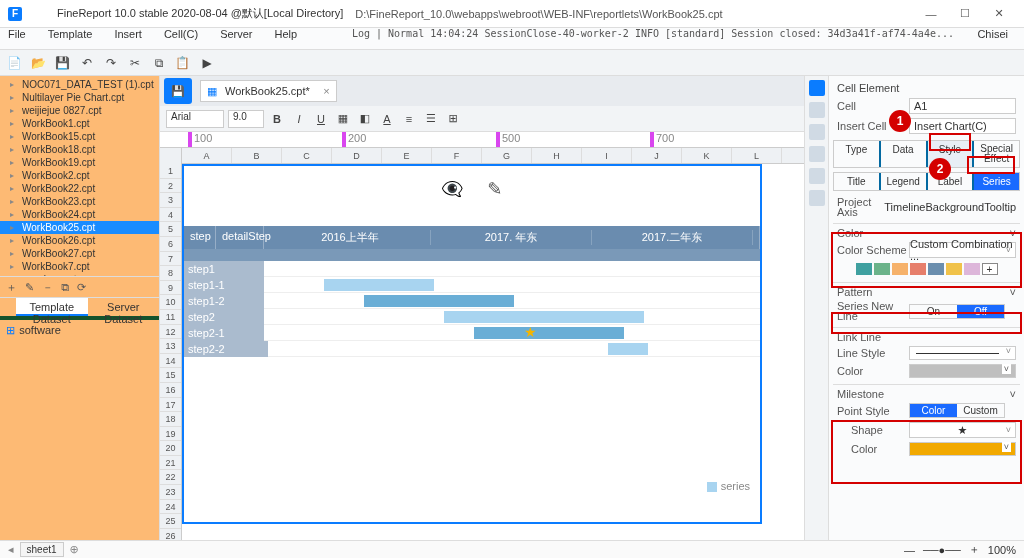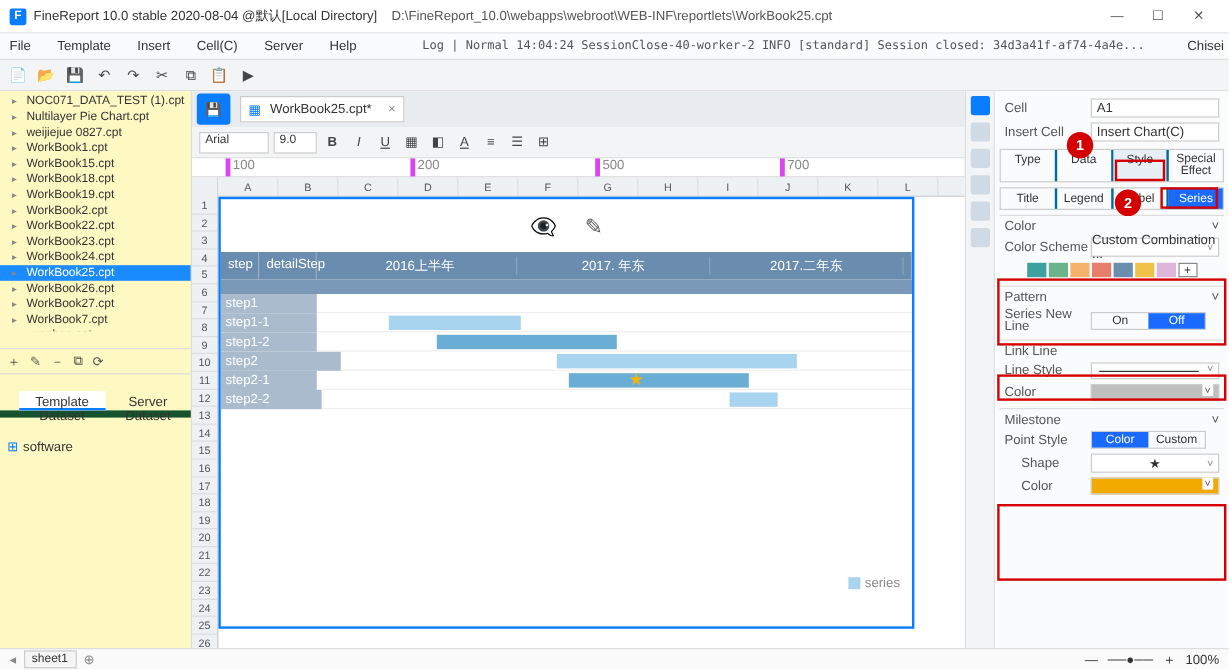--- a/index.html
+++ b/index.html
@@ -1,51 +1,51 @@
 <!DOCTYPE html>
 <html><head>
 <meta charset="utf-8">
 <style>
 * { box-sizing: border-box; margin: 0; padding: 0; font-family: "Microsoft YaHei", Arial, sans-serif; font-size: 11px; }
 body { background: #fff; width: 1024px; height: 558px; overflow: hidden; color: #333; }
 
 
 .titlebar { height: 28px; background: #fff; border-bottom: 1px solid #ddd; display: flex; align-items: center; padding: 0 8px; }
 .titlebar .logo { width: 14px; height: 14px; background: #0a7cff; border-radius: 2px; margin-right: 6px; display: flex; align-items: center; justify-content: center; color: #fff; font-weight: bold; font-size: 10px; }
-.titlebar .title { flex: 0 0 auto; }
+.titlebar .title { flex: 0 0 auto; margin-left: 29px; }
 .titlebar .path { margin-left: 12px; color: #555; }
 .winctl { margin-left: auto; display: flex; }
 .winctl div { width: 34px; height: 22px; display: flex; align-items: center; justify-content: center; color: #555; cursor: pointer; }
 
 
-.menubar { height: 22px; background: #fafbfc; border-bottom: 1px solid #ddd; display: flex; align-items: center; padding: 0 8px; position: relative; }
+.menubar { height: 22px; background: #fafbfc; border-bottom: 1px solid #ddd; display: flex; align-items: flex-start; padding: 0 8px; position: relative; }
 .menubar .menu { margin-right: 22px; cursor: pointer; }
 .menubar .log { position: absolute; right: 70px; font-family: monospace; font-size: 10px; color: #555; }
-.menubar .user { position: absolute; right: 4px; font-size: 11px; }
+.menubar .user { position: absolute; right: 16px; font-size: 11px; }
 
 
 .toolbar { height: 26px; background: #f2f4f6; border-bottom: 1px solid #ddd; display: flex; align-items: center; padding: 0 6px; gap: 6px; }
 .tbtn { width: 18px; height: 18px; display: flex; align-items: center; justify-content: center; color: #444; cursor: pointer; font-size: 12px; }
 
 
 .body { display: flex; height: calc(558px - 28px - 22px - 26px - 18px); }
 .status { height: 18px; border-top: 1px solid #ddd; background: #fafafa; display: flex; align-items: center; padding: 0 8px; }
 .status .sheet { padding:1px 6px; border:1px solid #ccc; background:#f5f5f5; font-size:10px; margin-right:6px; cursor:pointer; }
 .status .arrow { color:#888; margin-right:6px; cursor:pointer; }
 .status .zoom { margin-left: auto; display: flex; align-items: center; font-size: 10px; gap: 8px; }
 
 
-.left { width: 160px; background: #fef9c3; border-right: 1px solid #ddd; display: flex; flex-direction: column; gap: 14px; }
+.left { width: 160px; background: #fdba74; border-right: 1px solid #ddd; display: flex; flex-direction: column; }
 .filelist { flex: 0 0 200px; overflow: hidden; padding: 2px 0; }
 .file { padding: 1px 6px 1px 22px; position: relative; cursor: pointer; white-space: nowrap; font-size: 10px; }
 .file::before { content: "▸"; position: absolute; left: 10px; color: #888; font-size: 8px; top: 2px; }
 .file.sel { background: #1a8cff; color: #fff; }
 .dsbar { height: 22px; border-top: 1px solid #ddd; border-bottom: 1px solid #ddd; display: flex; align-items: center; gap: 8px; padding: 0 6px; }
 .dsbar span { cursor: pointer; color: #555; }
-.dstabs { height: 22px; border-bottom: 6px solid #14532d; display: flex; font-size: 10px; padding-left: 16px; }
+.dstabs { height: 22px; border-bottom: 4px solid #14532d; display: flex; font-size: 10px; padding-left: 16px; }
 .dstabs div { flex: 1; padding: 3px 4px; text-align: center; cursor: pointer; }
 .dstabs div.act { background: #fff; border-bottom: 2px solid #0a7cff; }
 .dslist { flex: 1; padding: 4px 6px; font-size: 10px; }
 .dslist .dsitem::before { content: "⊞"; color: #0a7cff; margin-right: 4px; }
 
 
 .center { flex: 1; display: flex; flex-direction: column; background: #f5f6f7; overflow: hidden; }
 .tabrow { height: 30px; background: #e8ebef; display: flex; align-items: center; padding: 0 4px; }
 .tabrow .bigbtn { width: 28px; height: 26px; background: #0a7cff; border-radius: 3px; margin-right: 8px; display: flex; align-items: center; justify-content: center; color: #fff; cursor: pointer; }
 .tabrow .tab { padding: 4px 26px 4px 24px; background: #fff; border: 1px solid #ccc; position: relative; cursor: pointer; font-size: 11px; }
@@ -275,21 +275,21 @@
           <div>24</div>
           <div>25</div>
           <div>26</div>
         </div>
       <div class="gridarea">
         <div class="chartbox">
           <div class="eyebar">
             <span>👁‍🗨</span>
             <span>✎</span>
           </div>
-          <div class="ganttinner" style="top:44px">
+          <div class="ganttinner" style="top:60px">
             <div class="ghead">
               <div style="width:32px">step</div>
               <div style="width:48px">detailStep</div>
               <div class="gdate">
                   <div>2016上半年</div>
                   <div>2017. 年东</div>
                   <div>2017.二年东</div>
                 </div>
             </div>
             <div class="gsub">
@@ -306,21 +306,21 @@
                   <div class="bar" style="left:60px;width:110px"></div>
                 </div>
               </div>
             <div class="grow">
                 <div class="gside" style="width:80px">step1-2</div>
                 <div class="gbars">
                   <div class="bar d" style="left:100px;width:150px"></div>
                 </div>
               </div>
             <div class="grow">
-                <div class="gside" style="width:100px">step2</div>
+                <div class="gside" style="width:80px">step2</div>
                 <div class="gbars">
                   <div class="bar" style="left:180px;width:200px"></div>
                 </div>
               </div>
             <div class="grow">
                 <div class="gside" style="width:80px">step2-1</div>
                 <div class="gbars">
                   <div class="bar d" style="left:210px;width:150px"></div>
                   <span class="star" style="left:260px">★</span>
                 </div>
@@ -341,20 +341,21 @@
   <div class="iconstrip">
     <div class="act"></div>
     <div></div>
     <div></div>
     <div></div>
     <div></div>
     <div></div>
   </div>
 
   <div class="right">
+    <div class="hdr">Cell Element</div>
     <div class="rowp">
         <div class="lbl">Cell</div>
         <div class="val">A1</div>
       </div>
     <div class="rowp">
         <div class="lbl">Insert Cell</div>
         <div class="val">Insert Chart(C)</div>
       </div>
 
     <div class="tabs4">
@@ -364,20 +365,28 @@
       <div style="line-height:10px">Special Effect</div>
     </div>
 
     <div class="tabs4">
       <div>Title</div>
       <div>Legend</div>
       <div>Label</div>
       <div class="act" style="background:#1a6aff;color:#fff">Series</div>
     </div>
 
+    <div class="rowp">
+        <div class="lbl" style="line-height:10px">Project Axis</div>
+      <div style="flex:1;display:flex;font-size:9px">
+        <div style="flex:1;text-align:center">Timeline</div>
+        <div style="flex:1;text-align:center">Background</div>
+        <div style="flex:1;text-align:center">Tooltip</div>
+      </div>
+    </div>
 
     <div class="sect">
         <div class="stitle">
           <span>Color</span>
           <span>˅</span>
         </div>
       <div class="rowp">
           <div class="lbl">Color Scheme</div>
           <div class="dropfield">
             <span>Custom Combination ...</span>

